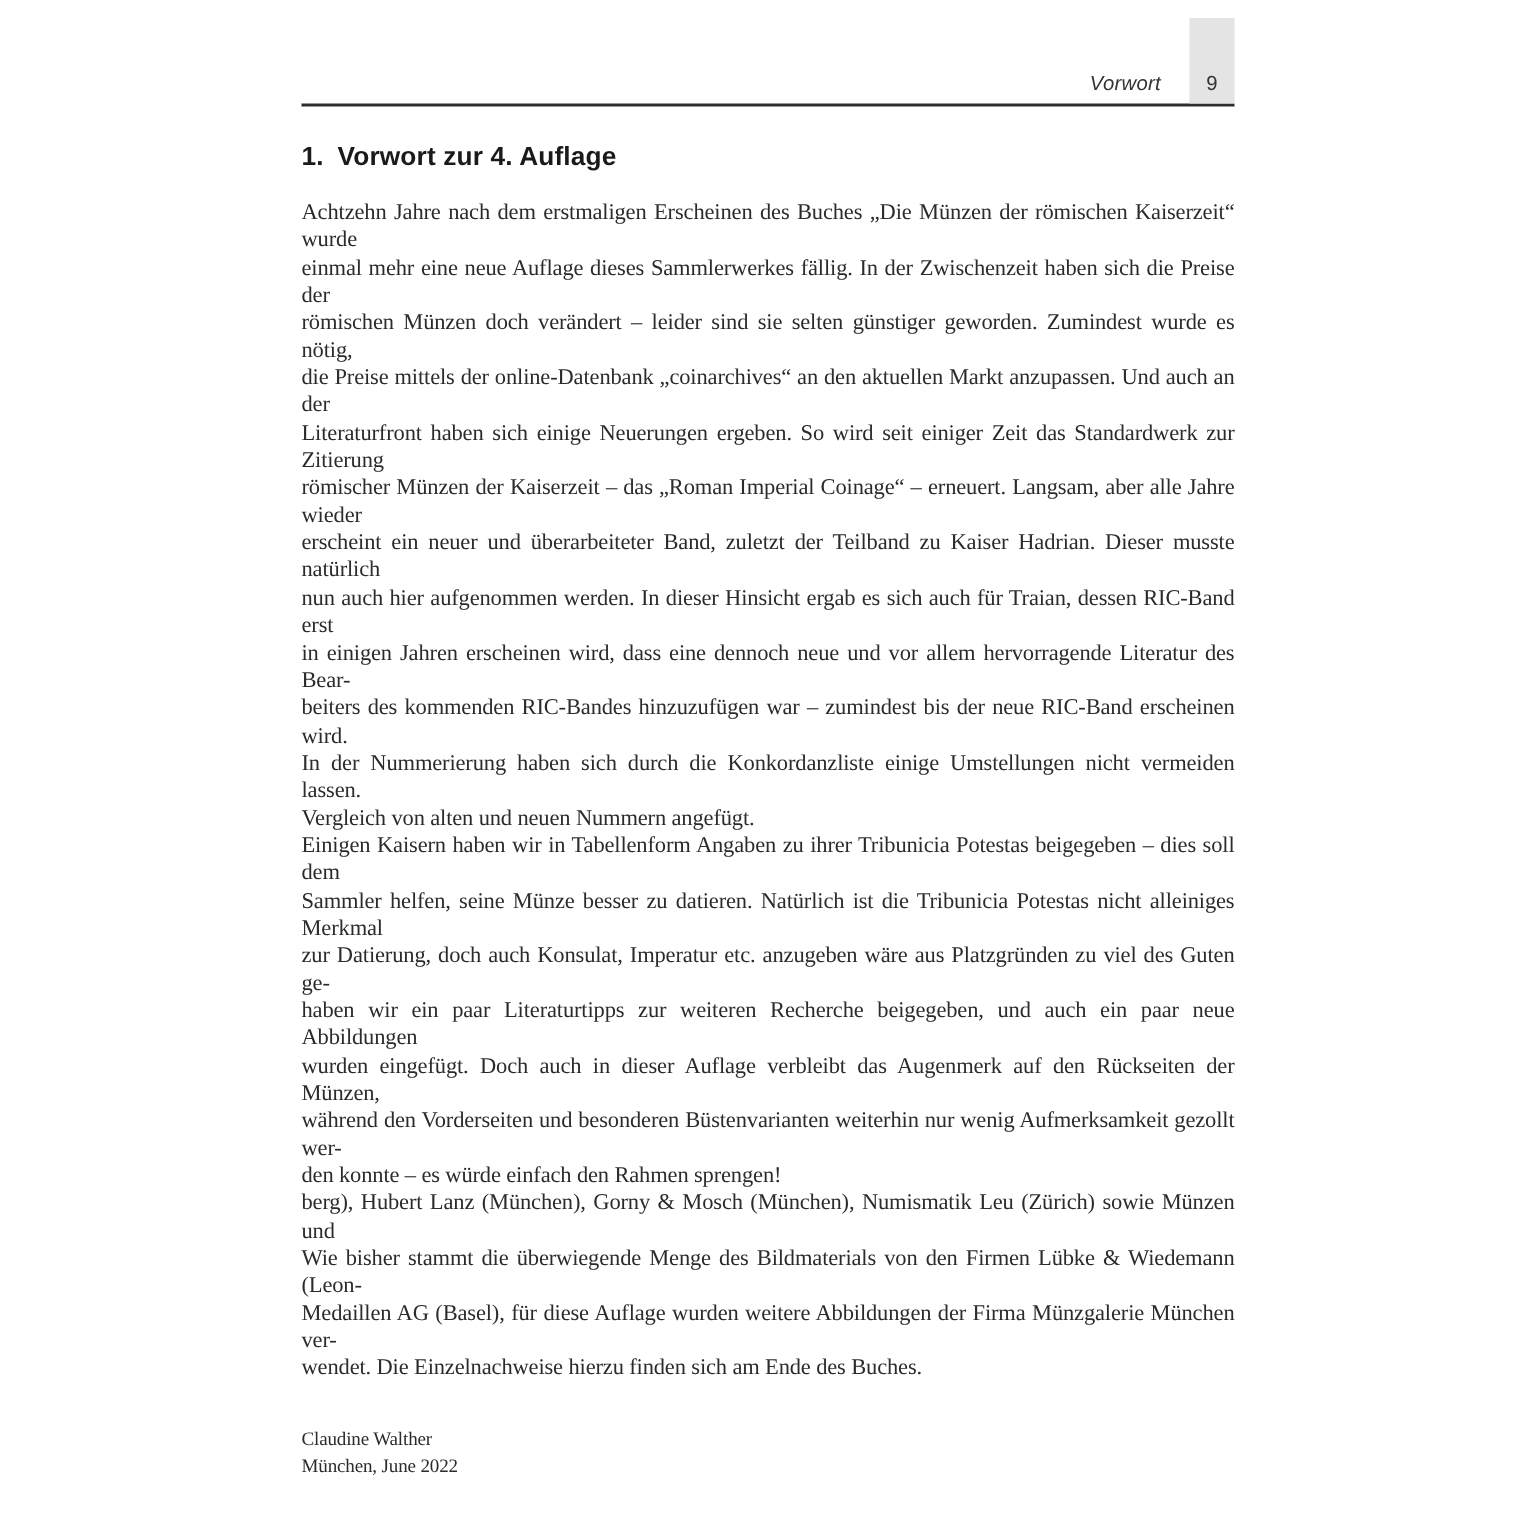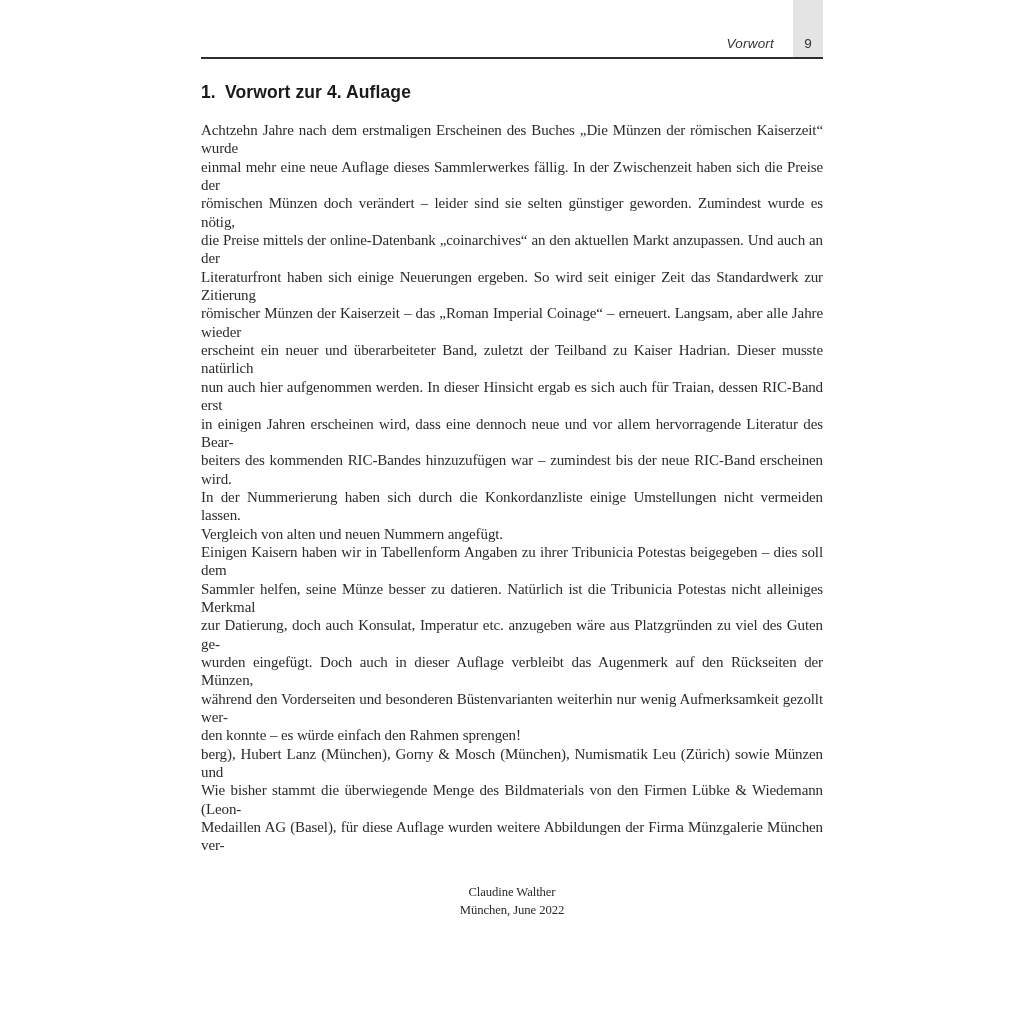--- a/index.html
+++ b/index.html
@@ -10,21 +10,21 @@
   body {
     width: 1024px;
     height: 1024px;
     position: relative;
     font-family: "Liberation Serif", serif;
     overflow: hidden;
   }
   .page-column {
     position: absolute;
     left: 201px;
-    top: 0;
+    top: 12px;
     width: 622px;
   }
   
   .running-header {
     height: 57px;
     display: flex;
     justify-content: flex-end;
     align-items: stretch;
   }
   .section-label {
@@ -85,21 +85,20 @@
   }
   
   .signature {
     margin-top: 28px;
     color: #2b2b2b;
   }
   .signature .sig-line {
     font-size: 12.7px;
     line-height: 18.35px;
     letter-spacing: -0.1px;
-    text-align: center;
   }
 </style>
 </head>
 <body>
 
 <div class="page-column">
 
   <div class="running-header">
     <span class="section-label">Vorwort</span>
     <div class="page-number-box">
@@ -127,29 +126,31 @@
       <div class="line">in einigen Jahren erscheinen wird, dass eine dennoch neue und vor allem hervorragende Literatur des Bear-</div>
       <div class="line">beiters des kommenden RIC-Bandes hinzuzufügen war – zumindest bis der neue RIC-Band erscheinen wird.</div>
       <div class="line">In der Nummerierung haben sich durch die Konkordanzliste einige Umstellungen nicht vermeiden lassen.</div>
       <div class="line last">Vergleich von alten und neuen Nummern angefügt.</div>
     </div>
 
     <div>
       <div class="line">Einigen Kaisern haben wir in Tabellenform Angaben zu ihrer Tribunicia Potestas beigegeben – dies soll dem</div>
       <div class="line">Sammler helfen, seine Münze besser zu datieren. Natürlich ist die Tribunicia Potestas nicht alleiniges Merkmal</div>
       <div class="line">zur Datierung, doch auch Konsulat, Imperatur etc. anzugeben wäre aus Platzgründen zu viel des Guten ge-</div>
+      <div class="line">haben wir ein paar Literaturtipps zur weiteren Recherche beigegeben, und auch ein paar neue Abbildungen</div>
       <div class="line">wurden eingefügt. Doch auch in dieser Auflage verbleibt das Augenmerk auf den Rückseiten der Münzen,</div>
       <div class="line">während den Vorderseiten und besonderen Büstenvarianten weiterhin nur wenig Aufmerksamkeit gezollt wer-</div>
       <div class="line last">den konnte – es würde einfach den Rahmen sprengen!</div>
     </div>
 
     <div>
       <div class="line">berg), Hubert Lanz (München), Gorny &amp; Mosch (München), Numismatik Leu (Zürich) sowie Münzen und</div>
       <div class="line">Wie bisher stammt die überwiegende Menge des Bildmaterials von den Firmen Lübke &amp; Wiedemann (Leon-</div>
       <div class="line">Medaillen AG (Basel), für diese Auflage wurden weitere Abbildungen der Firma Münzgalerie München ver-</div>
+      <div class="line last">wendet. Die Einzelnachweise hierzu finden sich am Ende des Buches.</div>
     </div>
 
   </div>
 
   <div class="signature">
     <div class="sig-line">Claudine Walther</div>
     <div class="sig-line">München, June 2022</div>
   </div>
 
 </div>

